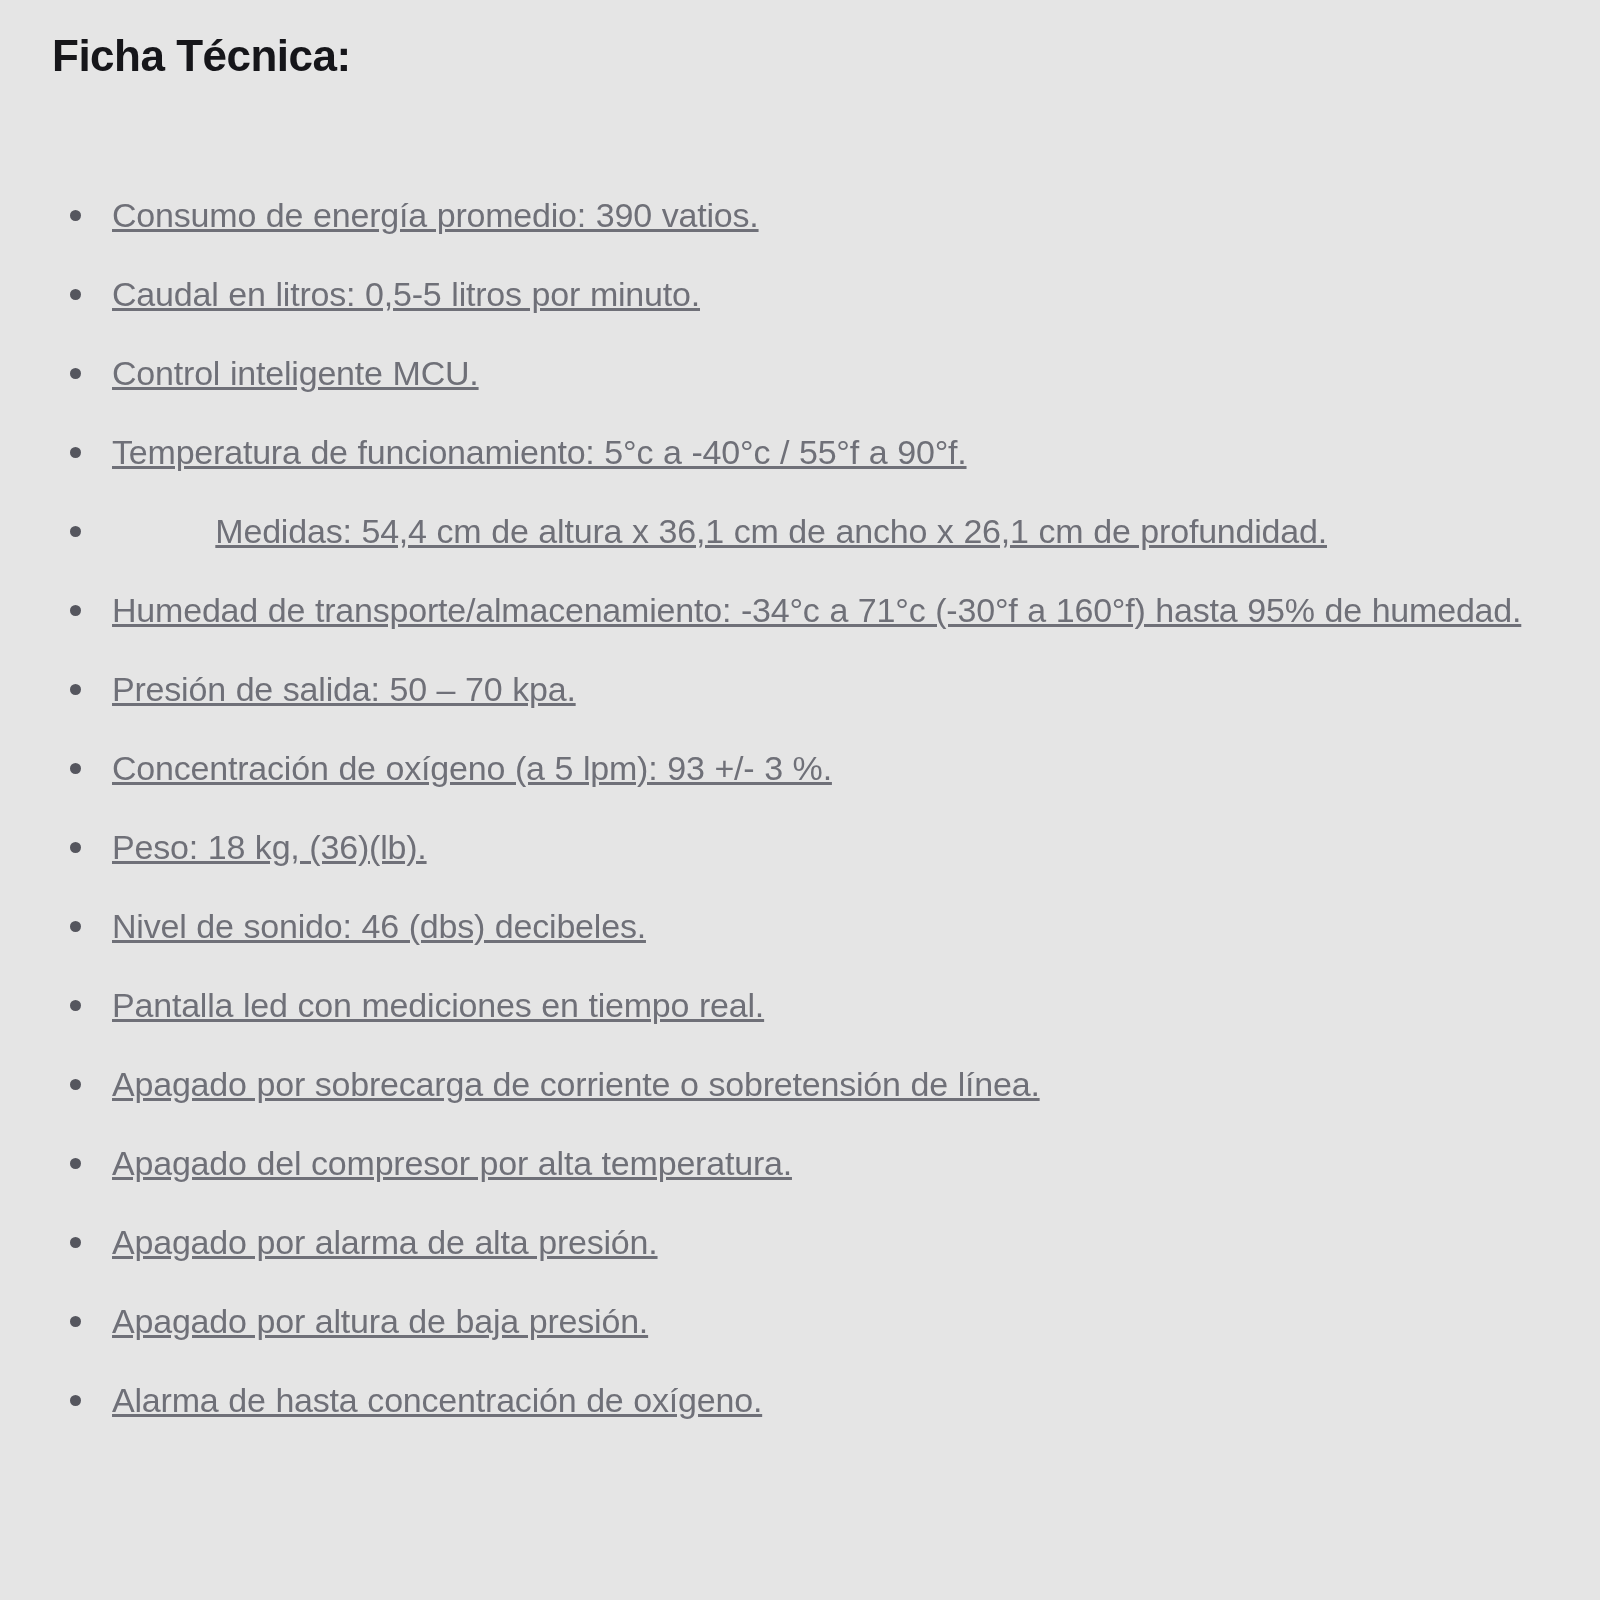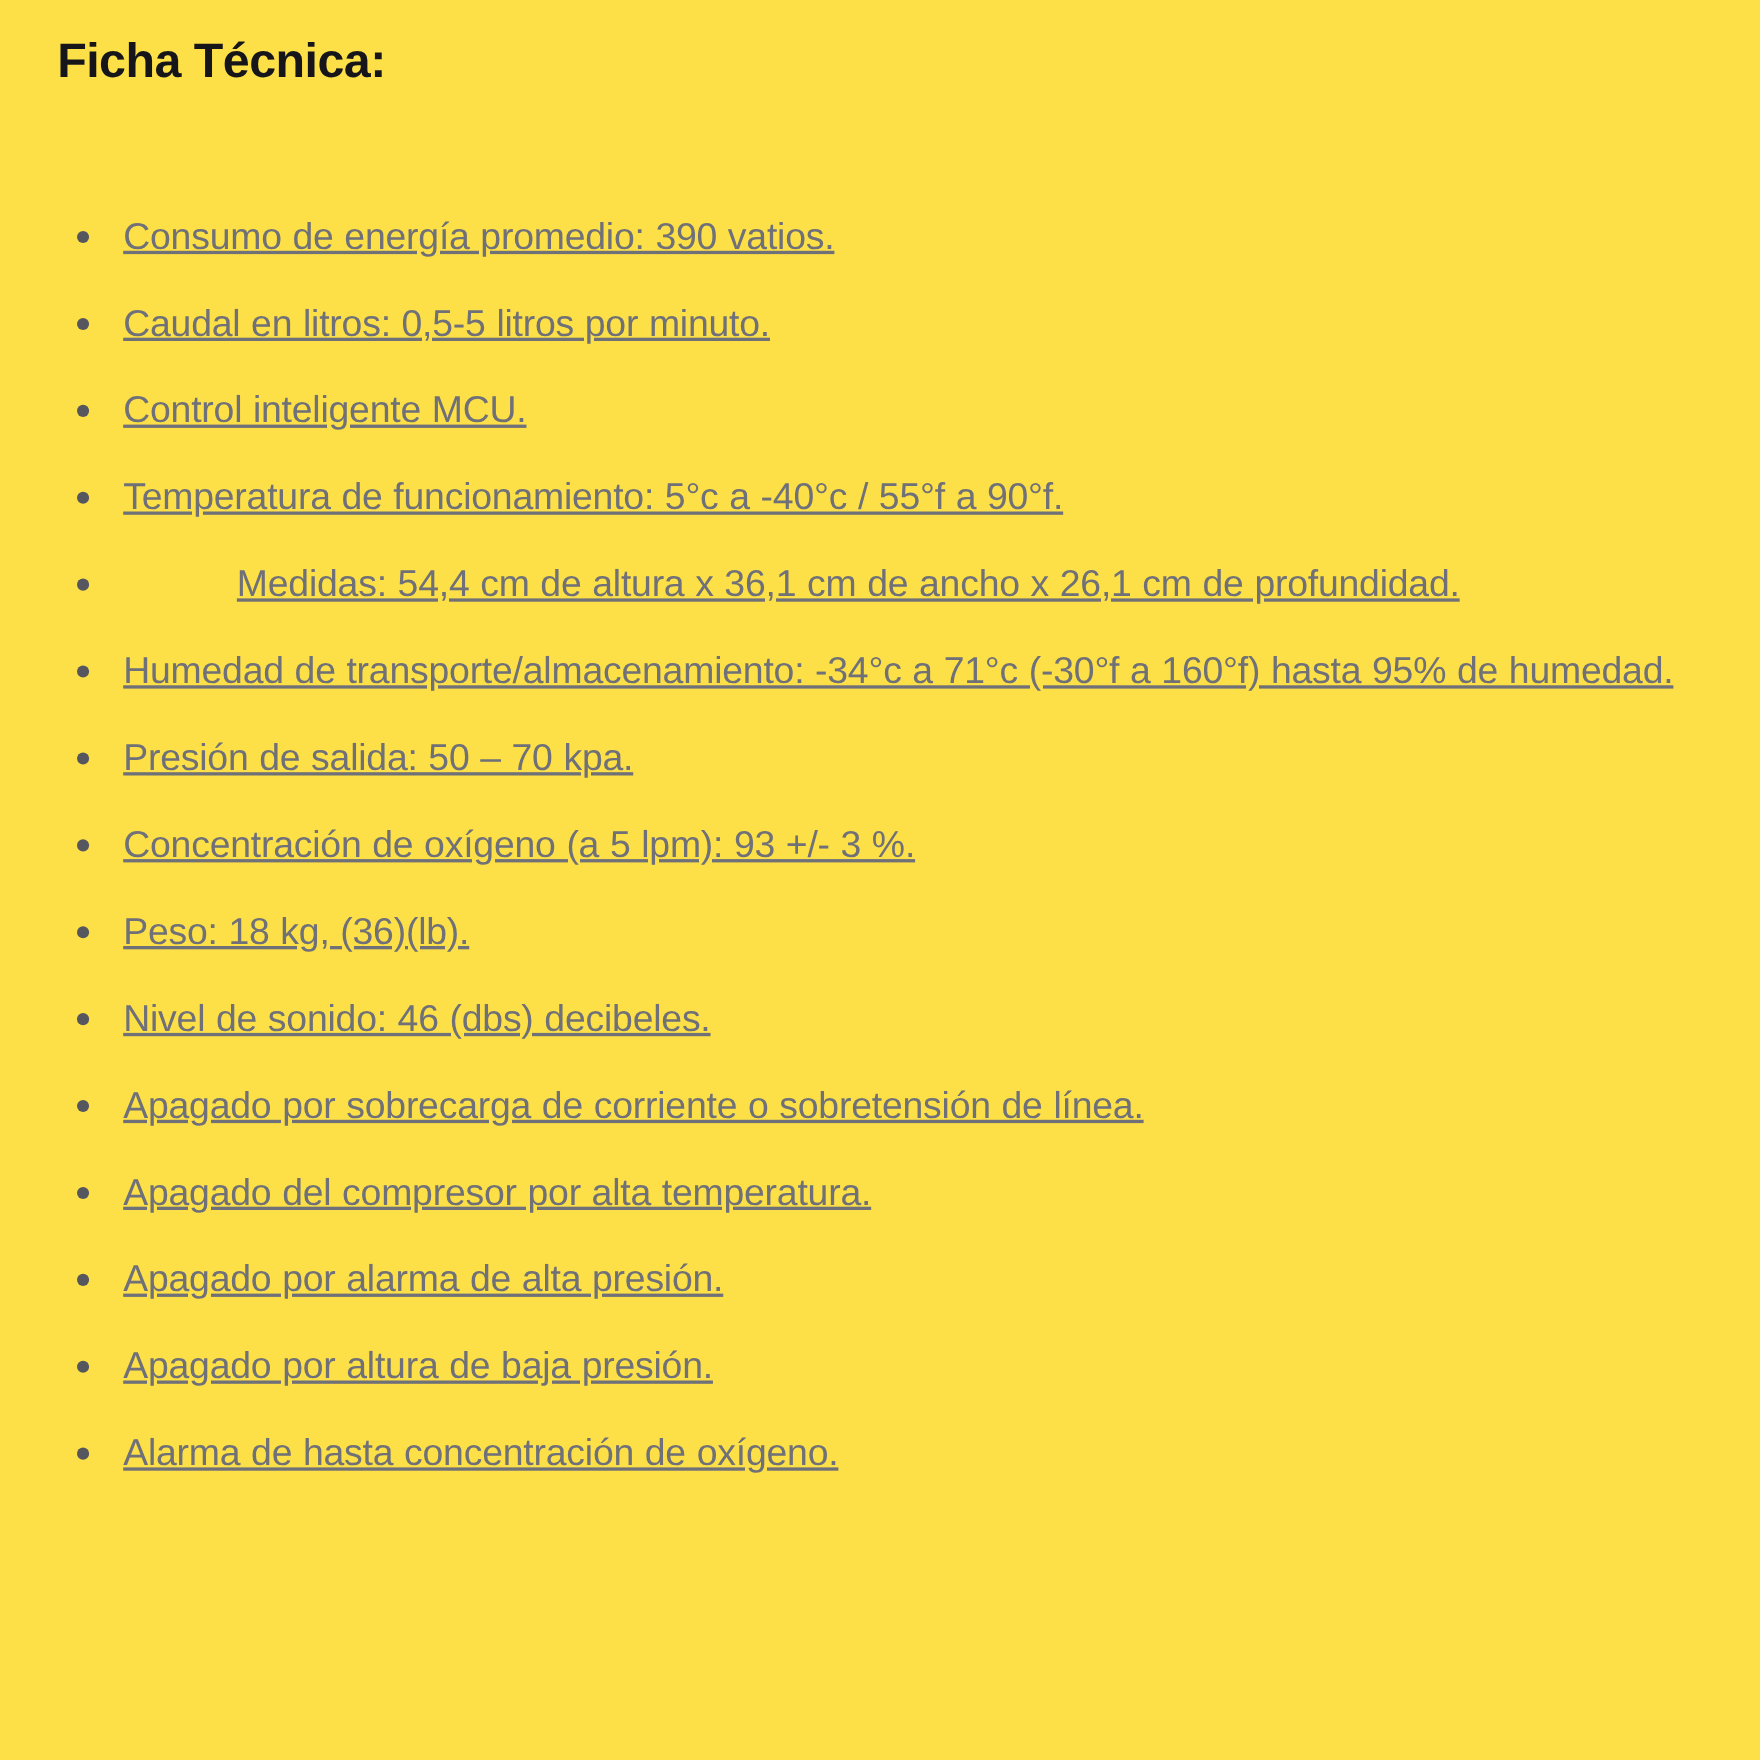--- a/index.html
+++ b/index.html
@@ -13,21 +13,21 @@
     height: 1600px;
     overflow: hidden;
     font-family: "Liberation Sans", "DejaVu Sans", sans-serif;
     -webkit-font-smoothing: antialiased;
   }
 
   .page {
     position: relative;
     width: 1600px;
     height: 1600px;
-    background: #fde047;
+    background: #e5e5e5;
     box-sizing: border-box;
     padding: 0;
   }
 
   .spec-heading {
     position: absolute;
     left: 52px;
     top: 26px;
     margin: 0;
     font-size: 44px;
@@ -131,20 +131,24 @@
     <li class="spec-item">
       <span class="bullet-dot"></span>
       <span class="spec-text">Peso: 18 kg, (36)(lb).</span>
     </li>
 
     <li class="spec-item">
       <span class="bullet-dot"></span>
       <span class="spec-text">Nivel de sonido: 46 (dbs) decibeles.</span>
     </li>
 
+    <li class="spec-item">
+      <span class="bullet-dot"></span>
+      <span class="spec-text">Pantalla led con mediciones en tiempo real.</span>
+    </li>
 
     <li class="spec-item">
       <span class="bullet-dot"></span>
       <span class="spec-text">Apagado por sobrecarga de corriente o sobretensión de línea.</span>
     </li>
 
     <li class="spec-item">
       <span class="bullet-dot"></span>
       <span class="spec-text">Apagado del compresor por alta temperatura.</span>
     </li>

